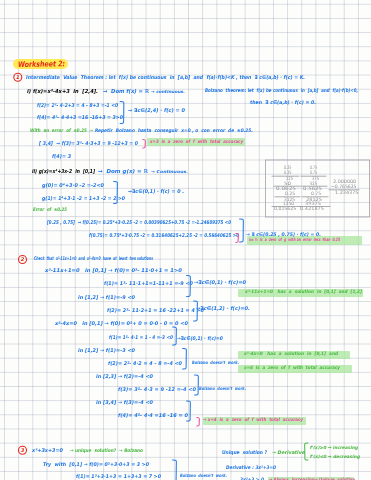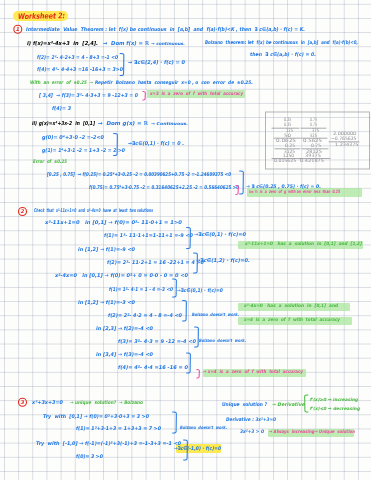--- a/index.html
+++ b/index.html
@@ -6,21 +6,21 @@
   body{width:371px;height:480px;overflow:hidden;background:#fff;
        font-family:"DejaVu Sans",sans-serif;}
   #page{position:relative;width:371px;height:480px;overflow:hidden;
         background:#fdfdfc;}
   #grid{position:absolute;inset:0;
         background-image:
           linear-gradient(to right, rgba(152,162,180,.36) .7px, transparent .7px),
           linear-gradient(to bottom, rgba(152,162,180,.36) .7px, transparent .7px);
         background-size:14.17px 14.17px;
         background-position:4px 3.8px;}
-  #layer{position:absolute;inset:0;}
+  #layer{position:absolute;inset:0;margin-top:48px;}
   .ink{position:absolute;white-space:pre;font-style:italic;
        font-family:"DejaVu Sans",sans-serif;
        transform-origin:left top;line-height:1;font-weight:600;
        -webkit-text-stroke:0.02px;}
   .c-blue{color:#2379e4;}
   .c-green{color:#4cb944;}
   .c-red{color:#e52a1c;}
   .c-pink{color:#ec4b9e;}
   .c-pencil{color:#97979c;font-style:normal;font-weight:400;}
   .hl{position:absolute;}

